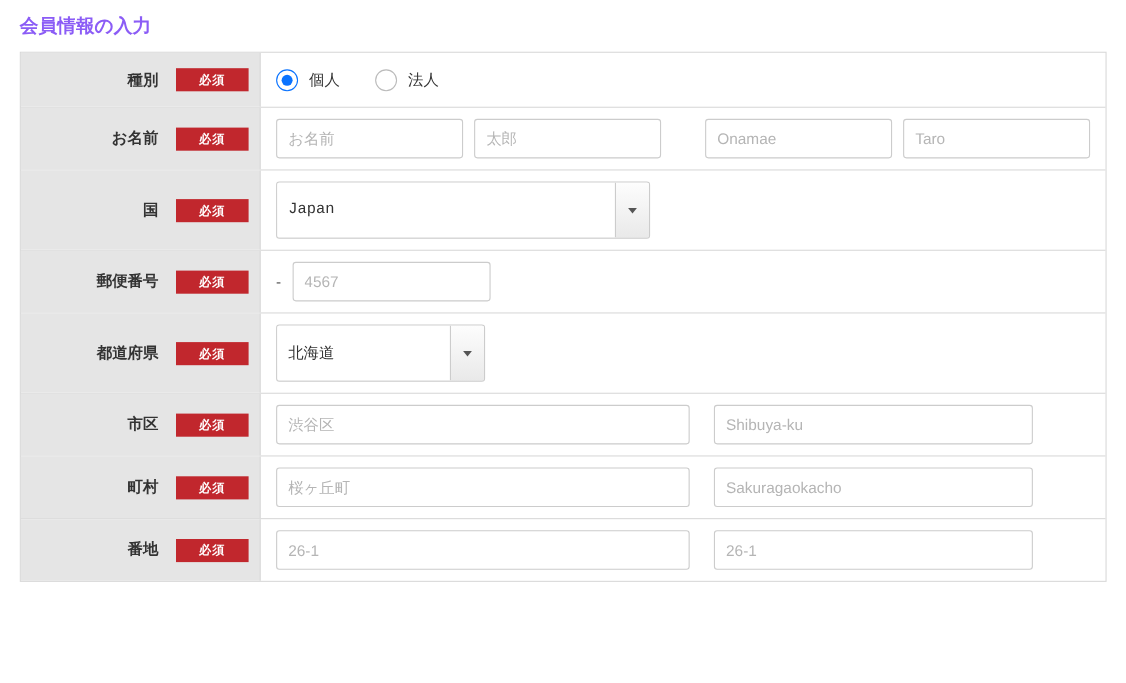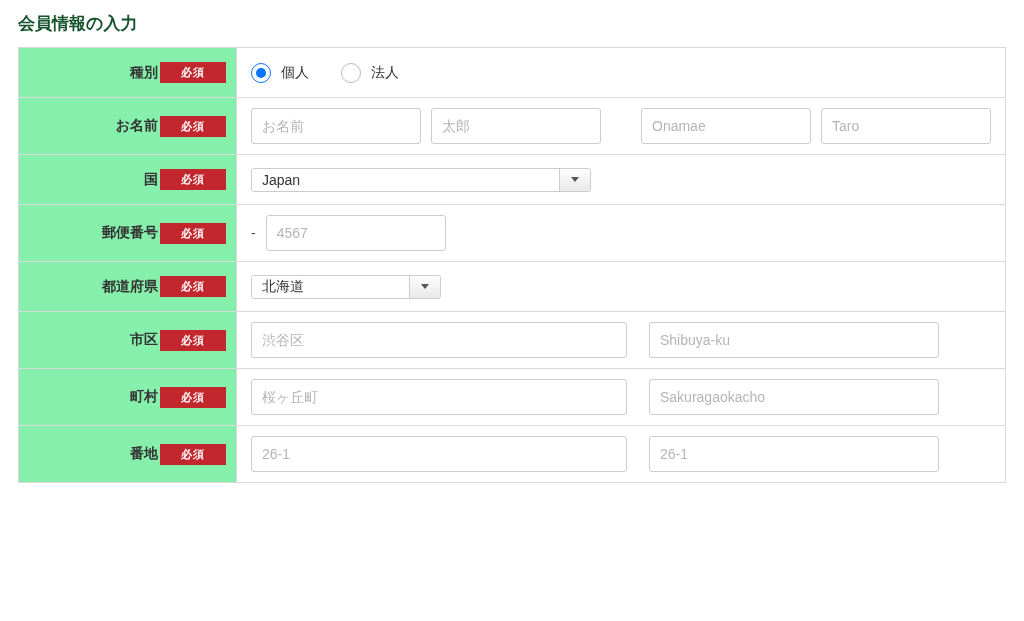--- a/index.html
+++ b/index.html
@@ -6,42 +6,42 @@
     body {
       font-family: "Hiragino Kaku Gothic ProN", "メイリオ", Meiryo, sans-serif;
       font-size: 14px;
       color: #333;
       background: #fff;
       padding: 12px 18px;
     }
     .page-title {
       font-size: 17px;
       font-weight: bold;
-      color: #14532d;
+      color: #8b5cf6;
       margin-bottom: 12px;
     }
     .form-table {
       width: 100%;
       border: 1px solid #d9d9d9;
       border-collapse: collapse;
     }
     .form-row {
       display: flex;
       border-bottom: 1px solid #d9d9d9;
     }
     .form-row:last-child { border-bottom: none; }
     .label-cell {
       width: 218px;
-      background: #86efac;
+      background: #e5e5e5;
       border-right: 1px solid #d9d9d9;
       display: flex;
       align-items: center;
       justify-content: flex-end;
       padding: 14px 10px 14px 8px;
-      gap: 2px;
+      gap: 16px;
     }
     .label-text {
       font-weight: bold;
       color: #333;
       font-size: 14px;
       text-align: right;
     }
     .req-badge {
       display: inline-flex;
       align-items: center;
@@ -90,25 +90,26 @@
     }
     .radio-circle.checked { border-color: #0a73ff; }
     .radio-dot {
       width: 10px; height: 10px;
       border-radius: 50%;
       background: #0a73ff;
     }
     .select-wrap {
       position: relative;
       display: inline-flex;
-      height: 24px;
+      height: 52px;
       border: 1px solid #ccc;
       border-radius: 3px;
       background: linear-gradient(#fff, #f1f1f1);
       overflow: hidden;
+      font-family: Liberation Mono, monospace;
     }
     .select-wrap.w340 { width: 340px; }
     .select-wrap.w190 { width: 190px; }
     .select-value {
       flex: 1;
       display: flex;
       align-items: center;
       padding: 0 10px;
       background: #fff;
       border-right: 1px solid #ccc;

